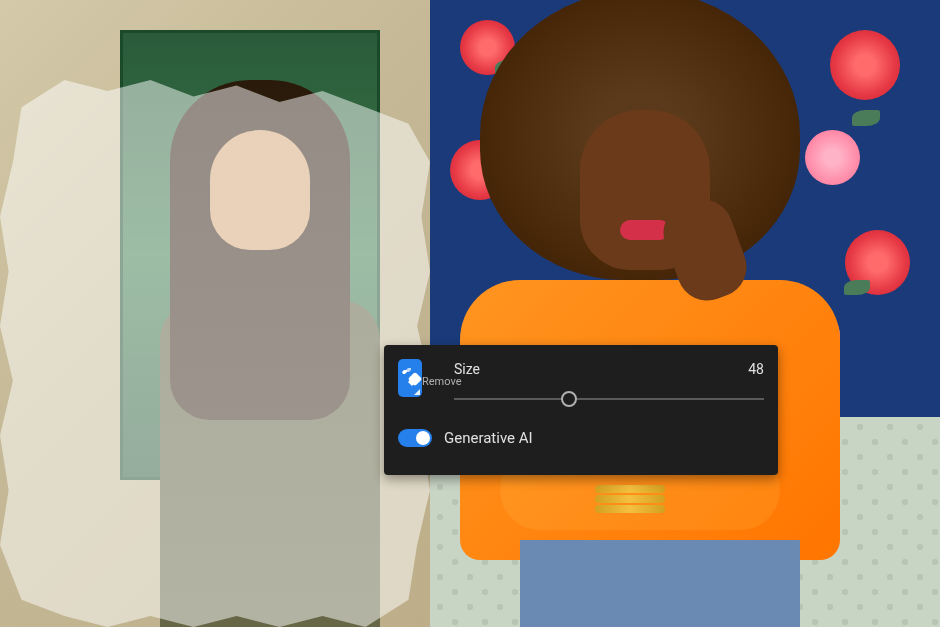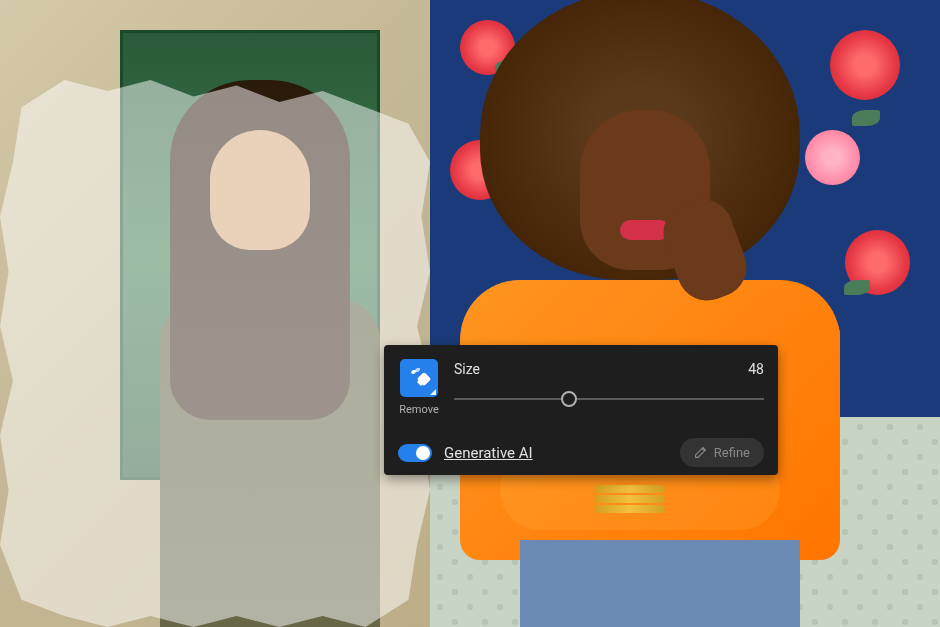--- a/index.html
+++ b/index.html
@@ -198,21 +198,20 @@
       color: #e0e0e0;
       box-shadow: 0 4px 12px rgba(0,0,0,0.4);
     }
     .panel-row1 {
       display: flex;
       align-items: flex-start;
       gap: 14px;
     }
     .tool-icon-wrap {
       display: flex;
-      flex-direction: column;
       align-items: center;
       width: 42px;
     }
     .tool-icon {
       width: 38px;
       height: 38px;
       background: #2680eb;
       border-radius: 5px;
       position: relative;
       display: flex;
@@ -273,21 +272,20 @@
       display: flex;
       align-items: center;
       justify-content: space-between;
       margin-top: 22px;
       padding-left: 0px;
     }
     .toggle-group {
       display: flex;
       align-items: center;
       gap: 12px;
-      text-decoration: underline;
     }
     .toggle {
       width: 34px;
       height: 18px;
       background: #2680eb;
       border-radius: 10px;
       position: relative;
     }
     .toggle-knob {
       position: absolute;
@@ -388,20 +386,14 @@
       </div>
     </div>
   </div>
   <div class="panel-row2">
     <div class="toggle-group">
       <div class="toggle">
         <div class="toggle-knob"></div>
       </div>
       <span class="toggle-label">Generative AI</span>
     </div>
-    <div class="refine-btn">
-      <svg viewBox="0 0 16 16">
-        <path d="M2 14 L2 11 L11 2 L14 5 L5 14 Z M10 3 L13 6" stroke="#888" stroke-width="1.5" fill="none"></path>
-      </svg>
-      <span>Refine</span>
-    </div>
   </div>
 </div>
 
 </body></html>

